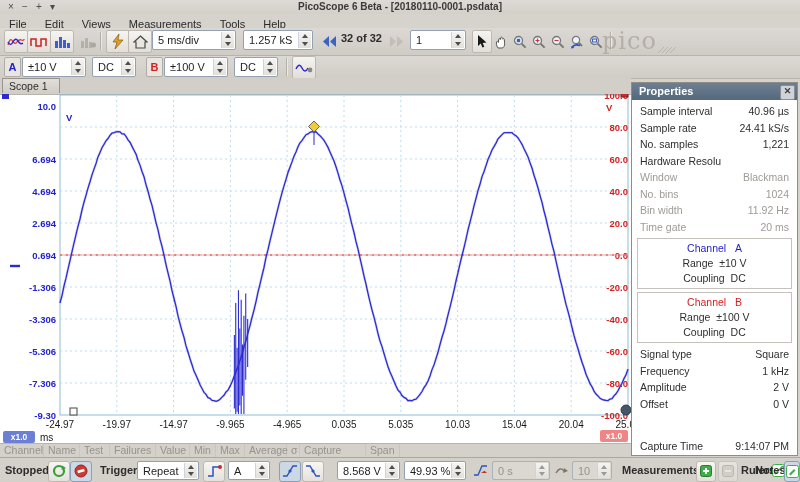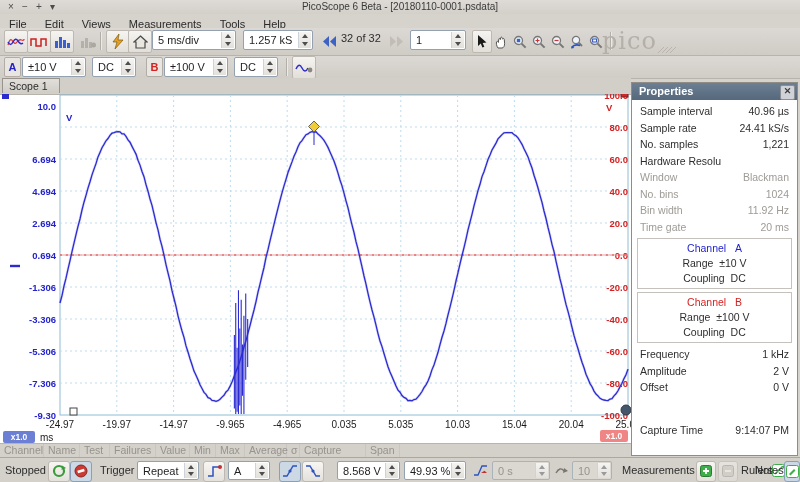--- a/index.html
+++ b/index.html
@@ -2,21 +2,21 @@
 <html><head>
 <meta charset="utf-8">
 <style>
   html,body{margin:0;padding:0;background:#9a9a9a;}
   #app{position:relative;width:800px;height:482px;background:#d6d2cc;font-family:"Liberation Sans",sans-serif;
        overflow:hidden;color:#2d2d2d;-webkit-font-smoothing:antialiased;}
   
   #titlebar{position:absolute;left:0;top:0;width:800px;height:14px;background:linear-gradient(#dedbd6,#d3cfc9);
             border-bottom:1px solid #c3bfb9;}
   #titlebar .wc{position:absolute;top:0;font-size:10px;line-height:14px;color:#4c4c4c;cursor:default;}
-  #win-title{position:absolute;left:0;right:0;text-align:center;font-size:10px;line-height:14px;font-weight:normal;color:#3a3a3a;}
+  #win-title{position:absolute;left:0;right:0;text-align:center;font-size:10px;line-height:14px;font-weight:bold;color:#3a3a3a;}
   #menubar{position:absolute;left:0;top:14px;width:800px;height:14px;background:#d6d2cc;}
   .menu-item{display:inline-block;padding:0 9px;font-size:11px;line-height:14px;color:#2b2b2b;cursor:default;}
   
   #toolbar1{position:absolute;left:0;top:28px;width:800px;height:27px;background:linear-gradient(#dcd9d4,#cfcbc5);
             border-bottom:1px solid #b7b3ad;text-align:center;}
   #toolbar2{position:absolute;left:0;top:56px;width:800px;height:22px;background:linear-gradient(#dcd9d4,#d0ccc6);
             border-bottom:1px solid #b7b3ad;}
   .btn{position:absolute;width:22px;height:21px;border:1px solid rgba(160,156,150,.0);border-radius:2px;
        display:flex;align-items:center;justify-content:center;}
   .btn.raised{border:1px solid #bdb9b2;background:linear-gradient(#f6f4f1,#e2dfd9);}
@@ -48,21 +48,21 @@
   .prow.muted{color:#9e9b96;}
   .chanbox{margin:3px 5px;border:1px solid #c5c2bd;text-align:center;font-size:10.5px;line-height:15px;padding:2px 0;color:#2e2e2e;}
   .chanbox .chhead{font-weight:normal;}
   #prop-capture{margin-top:26px;}
   
   #measurebar{position:absolute;left:0;top:443px;width:631px;height:14px;background:#d4d0ca;
               border-top:1px solid #b8b4ae;display:flex;}
   .mcol{font-size:10.5px;line-height:13px;color:#97938d;border-right:1px solid #c9c5bf;padding-left:4px;box-sizing:border-box;flex:none;}
   
   #statusbar{position:absolute;left:0;top:457px;width:800px;height:25px;background:#d4d0ca;border-top:1px solid #aca89f;}
-  .sbtext{position:absolute;font-size:11px;line-height:25px;color:#2d2d2d;}
+  .sbtext{position:absolute;font-size:11px;line-height:25px;color:#2d2d2d;font-weight:bold;}
   .sbbtn{position:absolute;top:2.5px;width:20px;height:19px;border:1px solid #bdb9b2;border-radius:3px;
          background:linear-gradient(#f8f6f3,#e4e1db);display:flex;align-items:center;justify-content:center;}
   .sbbtn.pressed{border:1px solid #8aa0b8;background:#ccd8e4;}
   .sbbtn.dis{opacity:.5;}
   .sbspin{top:3px;height:19px;}
 </style>
 </head>
 <body>
 
 <div id="app">
@@ -398,20 +398,24 @@
     </div>
     <div class="chanbox">
       <div class="chhead" style="color:#d42222">
         <span>Channel</span>&nbsp;&nbsp;&nbsp;<span>B</span>
       </div>
       <div><span>Range</span>&nbsp;&nbsp;<span>±100 V</span></div>
       <div><span>Coupling</span>&nbsp;&nbsp;<span>DC</span></div>
     </div>
     <div id="prop-signal">
         <div class="prow">
+          <span class="pl">Signal type</span>
+          <span class="pv">Square</span>
+        </div>
+        <div class="prow">
           <span class="pl">Frequency</span>
           <span class="pv">1 kHz</span>
         </div>
         <div class="prow">
           <span class="pl">Amplitude</span>
           <span class="pv">2 V</span>
         </div>
         <div class="prow">
           <span class="pl">Offset</span>
           <span class="pv">0 V</span>

